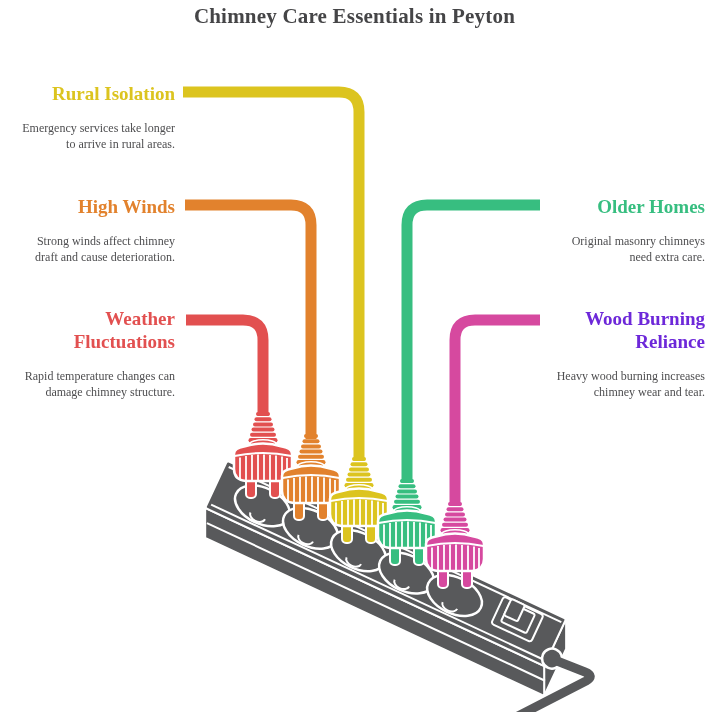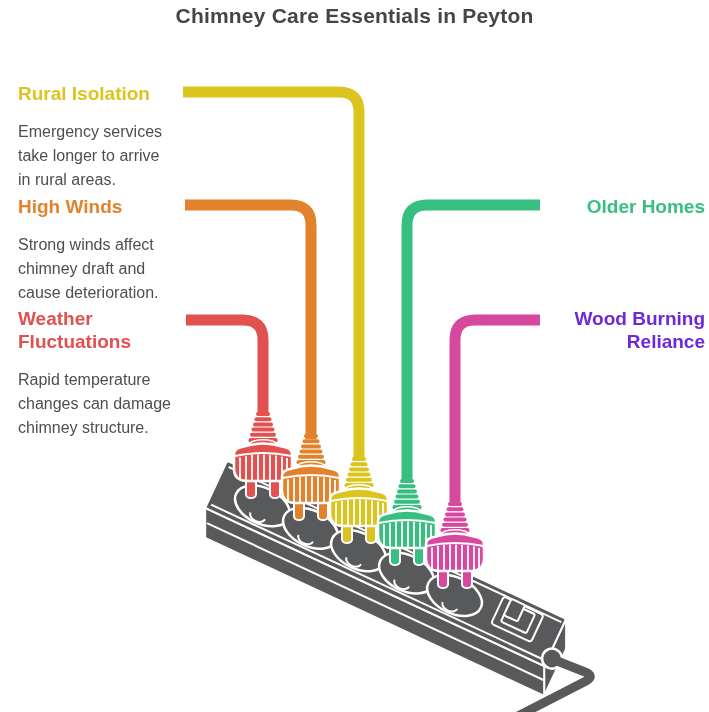--- a/index.html
+++ b/index.html
@@ -2,32 +2,32 @@
 <html style="--bg: #ffffff; --title: #454547; --text: #4e4e50; --strip: #58595b;"><head>
 <meta charset="utf-8">
 <style>
   :root{
     --bg:#ffffff; --strip:#58595b; --title:#454547; --text:#4e4e50;
   }
   html,body{margin:0;padding:0;background:#fff;}
   .stage{
     position:relative; width:709px; height:712px; overflow:hidden;
     background:var(--bg);
-    font-family:Liberation Sans, sans-serif;
+    font-family:Liberation Serif, serif;
   }
   .stage svg{position:absolute; left:0; top:0;}
   h1.title{
     position:absolute; top:4px; left:0; right:0; margin:0;
     text-align:center; font-size:21px; font-weight:700; color:var(--title);
     letter-spacing:0.2px;
   }
   .label{position:absolute;}
   .label h2{font-size:19px; font-weight:700; line-height:23px; margin:0 0 15px 0;}
-  .label p{font-size:16px; line-height:24px; margin:0; color:var(--text);}
-  .left{}
+  .label p{font-size:12px; line-height:16px; margin:0; color:var(--text);}
+  .left{text-align:right;}
   .right{text-align:right;}
 </style>
 </head>
 <body>
 
 <div class="stage">
 
   <h1 class="title">Chimney Care Essentials in Peyton</h1>
 
   <svg width="709" height="712" viewBox="0 0 709 712">
@@ -128,19 +128,21 @@
     <p>Strong winds affect chimney draft and cause deterioration.</p>
   </div>
 
   <div class="label left" style="left:18px; top:307px; width:157px;">
     <h2 style="color: rgb(226, 80, 80);">Weather Fluctuations</h2>
     <p>Rapid temperature changes can damage chimney structure.</p>
   </div>
 
   <div class="label right" style="left:553px; top:195px; width:152px;">
     <h2 style="color: rgb(55, 190, 128);">Older Homes</h2>
+    <p>Original masonry chimneys need extra care.</p>
   </div>
 
   <div class="label right" style="left:553px; top:307px; width:152px;">
     <h2 style="color: #6d28d9;">Wood Burning Reliance</h2>
+    <p>Heavy wood burning increases chimney wear and tear.</p>
   </div>
 
 </div>
 
 </body></html>

